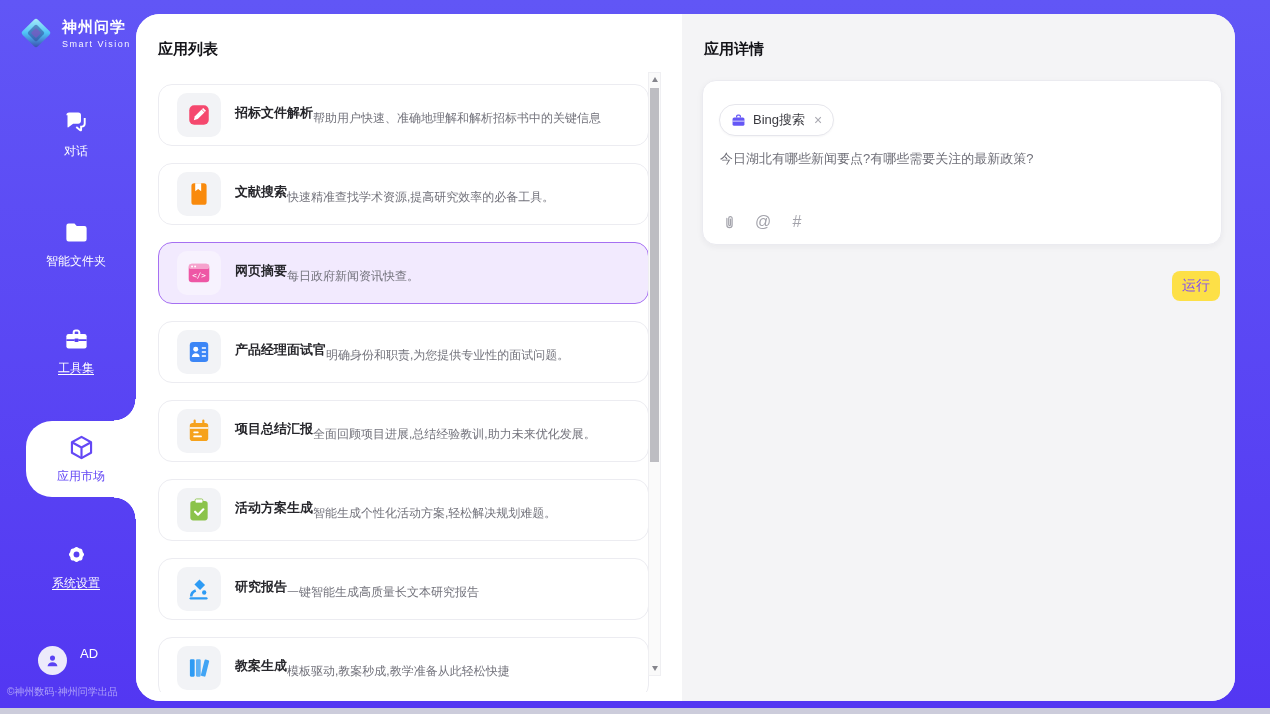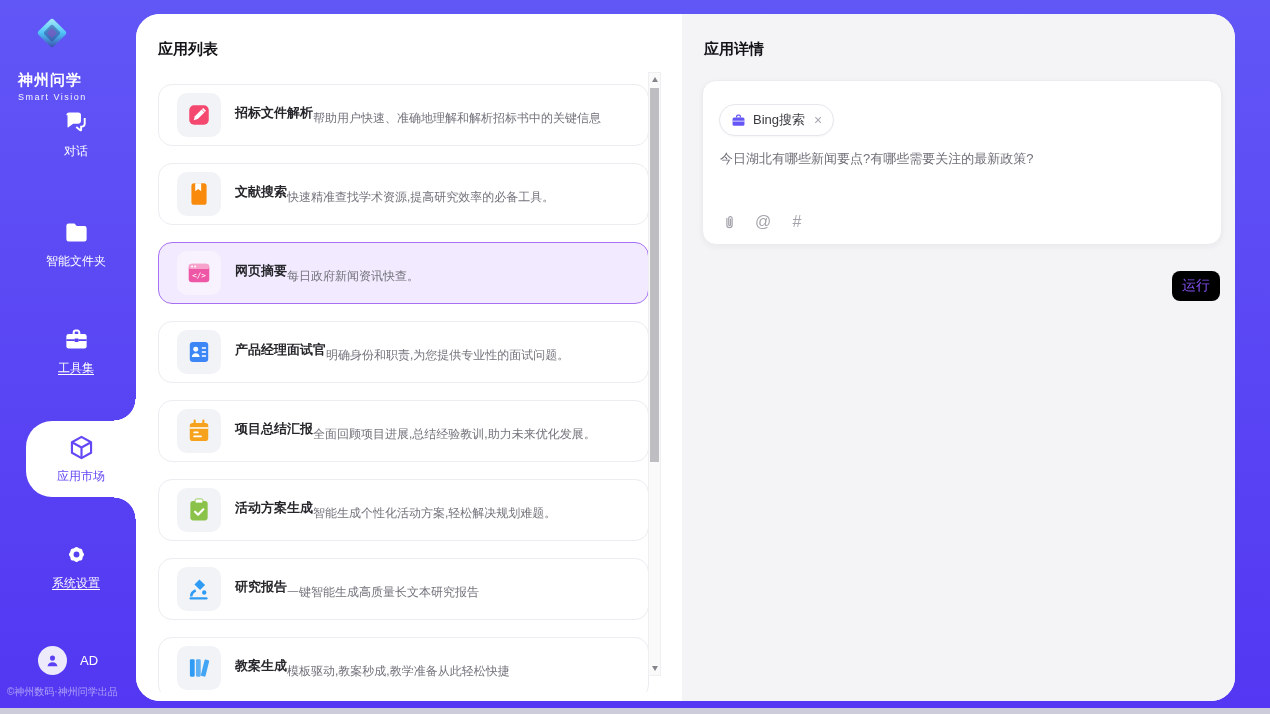--- a/index.html
+++ b/index.html
@@ -14,21 +14,21 @@
     font-family:"Liberation Sans","DejaVu Sans",sans-serif;
     background:#ccccdb;
   }
   .app{
     position:relative;width:1270px;height:708px;
     background:linear-gradient(180deg,var(--purple-top) 0%,var(--purple-bottom) 100%);
     overflow:hidden;
   }
   
   .sidebar{position:absolute;left:0;top:0;width:136px;height:708px;}
-  .logo{position:absolute;top:15px;left:18px;display:flex;align-items:center;gap:20px;flex-direction:column;}
+  .logo{position:absolute;top:15px;left:18px;display:flex;align-items:center;gap:8px;}
   .logo svg{width:36px;height:36px;}
   .logo-text{display:flex;flex-direction:column;color:#fff;}
   .logo-title{font-size:15px;font-weight:bold;letter-spacing:1px;}
   .logo-sub{font-size:9px;letter-spacing:1.5px;margin-top:2px;opacity:.95;}
   .nav-item{
     position:absolute;left:0;width:152px;
     display:flex;flex-direction:column;align-items:center;justify-content:center;
     color:#fff;cursor:pointer;
   }
   .nav-item .nav-icon{width:27px;height:27px;display:block;}
@@ -42,21 +42,21 @@
   .nav-item:nth-child(5){top:536px;height:60px;}
   .nav-item.active{
     left:26px;width:110px;background:#fff;
     border-radius:26px 0 0 26px;color:var(--accent);
   }
   .nav-item.active::before,.nav-item.active::after{
     content:"";position:absolute;right:0;width:22px;height:22px;
   }
   .nav-item.active::before{top:-22px;background:radial-gradient(circle 22px at 0 0,rgba(0,0,0,0) 21px,#fff 21.6px);}
   .nav-item.active::after{bottom:-22px;background:radial-gradient(circle 22px at 0 100%,rgba(0,0,0,0) 21px,#fff 21.6px);}
-  .user-row{position:absolute;top:646px;left:0;width:136px;display:flex;align-items:center;justify-content:center;gap:13px;cursor:pointer;}
+  .user-row{position:absolute;top:646px;left:0;width:136px;display:flex;align-items:flex-start;justify-content:center;gap:13px;cursor:pointer;}
   .avatar{width:29px;height:29px;border-radius:50%;background:#eceafb;display:flex;align-items:center;justify-content:center;}
   .avatar svg{width:17px;height:17px;}
   .user-name{color:#fff;font-size:13px;}
   .copyright{position:absolute;bottom:9px;left:7px;font-size:10px;color:rgba(255,255,255,.5);white-space:nowrap;}
   
   .content{
     position:absolute;left:136px;top:14px;width:1099px;height:687px;
     background:#fff;border-radius:24px;overflow:hidden;display:flex;
   }
   .panel-list{position:relative;width:546px;height:100%;background:#fff;}
@@ -98,21 +98,21 @@
   .tag-icon{width:15px;height:15px;}
   .tag-icon svg{width:100%;height:100%;display:block;}
   .tag-label{font-size:13px;color:#3a3a40;}
   .tag-close{font-size:14px;color:#a8a8b0;margin-left:2px;cursor:pointer;line-height:1;}
   .prompt{position:absolute;top:68px;left:17px;right:17px;font-size:13px;color:#6f6f78;line-height:1.5;cursor:text;}
   .composer{position:absolute;bottom:13px;left:17px;display:flex;align-items:center;gap:16px;color:#a3a3ab;}
   .composer .cicon{width:18px;height:18px;display:flex;align-items:center;justify-content:center;font-size:16px;cursor:pointer;}
   .composer .cicon svg{width:17px;height:17px;display:block;}
   .run-btn{
     position:absolute;top:257px;left:490px;width:48px;height:30px;
-    background:#000000;border:none;border-radius:8px;color:#8250f0;font-size:14px;
+    background:#fde047;border:none;border-radius:8px;color:#8250f0;font-size:14px;
     font-family:inherit;cursor:pointer;display:flex;align-items:center;justify-content:center;
   }
 </style>
 </head>
 <body>
 
 <div class="app">
 
   <aside class="sidebar">
     <div class="logo">

